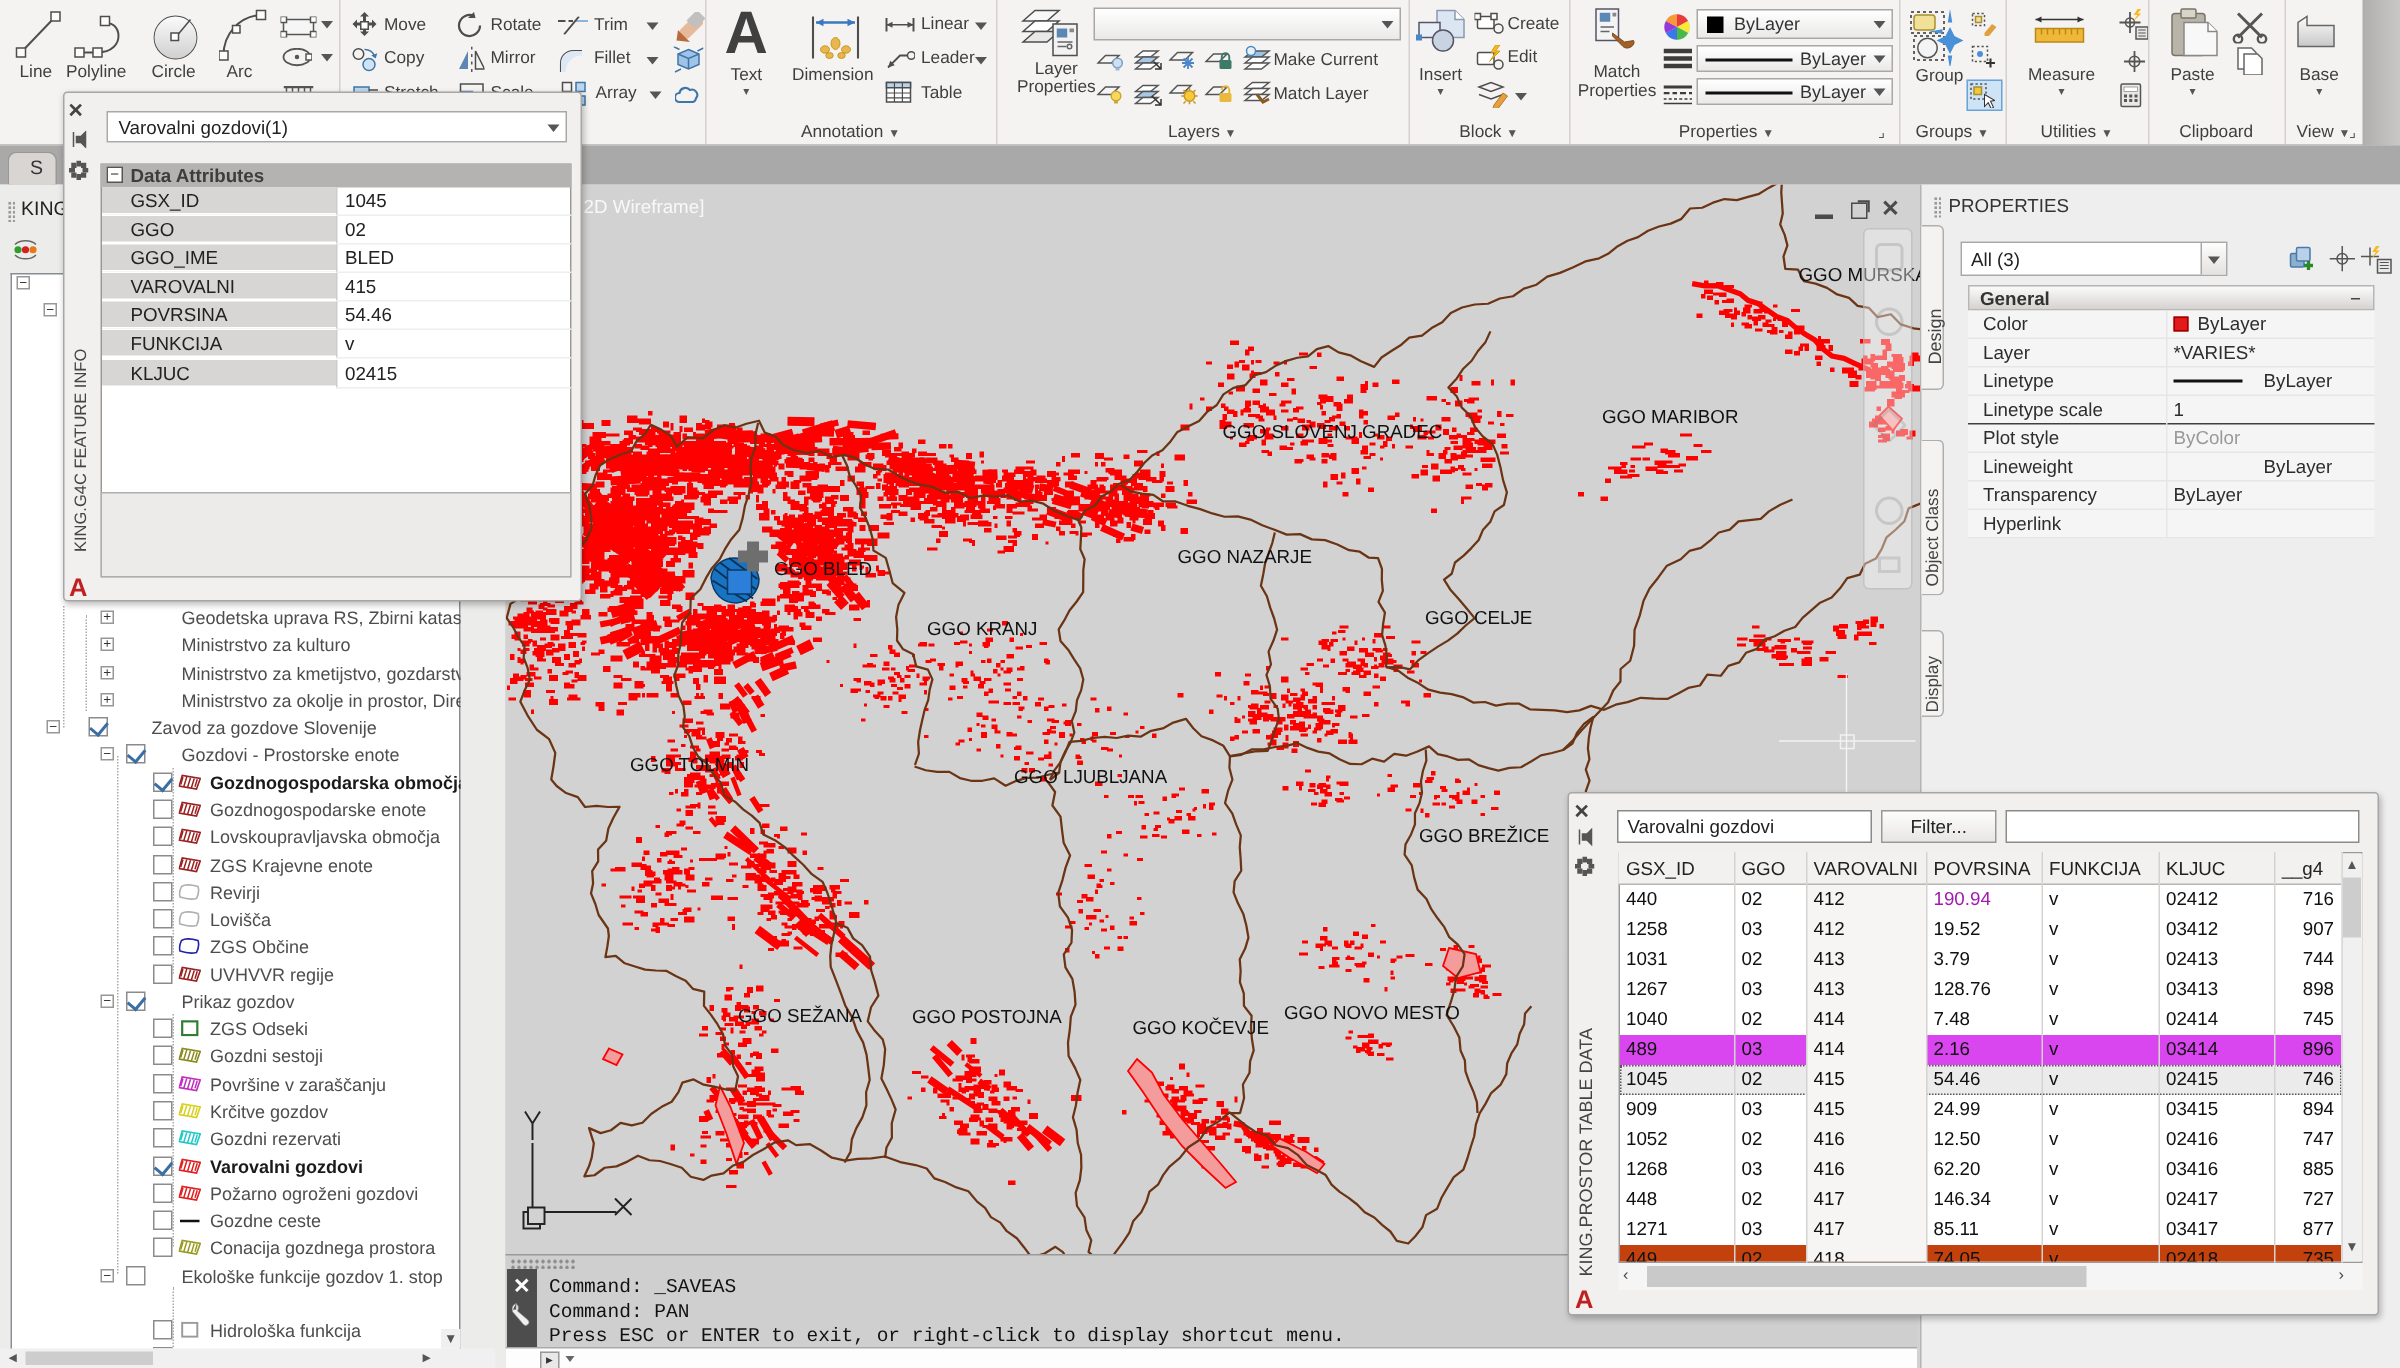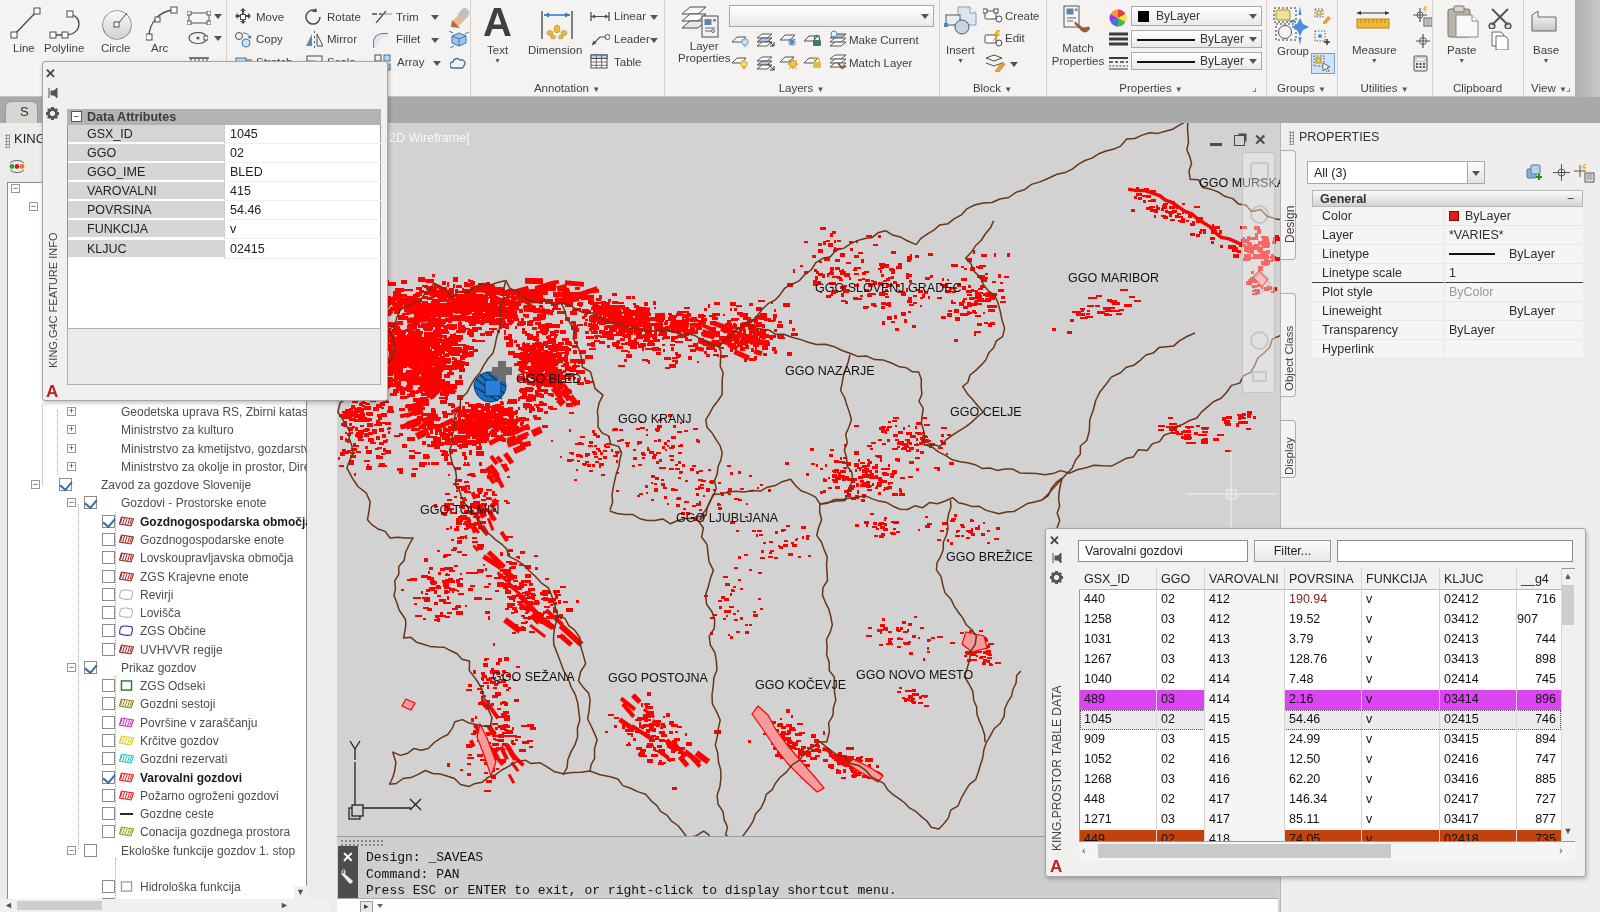--- a/index.html
+++ b/index.html
@@ -1183,20 +1183,24 @@
         <rect x="1.5" y="1.5" width="3.5" height="3.5"></rect>
         <rect x="8" y="1.5" width="3.5" height="3.5"></rect>
         <rect x="1.5" y="8" width="3.5" height="3.5"></rect>
         <rect x="8" y="8" width="3.5" height="3.5"></rect>
       </g>
     </svg>
 <svg class="abs" style="left:0;top:0" width="20" height="340">
       <text transform="rotate(-90)" x="-306" y="14" font-size="11" fill="#444" font-family="Liberation Sans, sans-serif">KING.G4C FEATURE INFO</text>
     </svg>
 <div class="abs" style="left:3px;top:320px;font-size:17px;font-weight:bold;color:#c02020">A</div>
+<div class="combo" style="left:28px;top:12px;width:307px;height:21px;background:#fff">
+      <span style="position:absolute;left:7px;top:3px;font-size:12.5px;color:#222">Varovalni gozdovi(1)</span>
+      <span class="ar"></span>
+    </div>
 <div class="abs" style="left:24px;top:47px;width:314px;height:276px;background:#fff;border:1px solid #9a9896"></div>
 <div class="abs" style="left:24px;top:47px;width:314px;height:16px;background:#b5b3b2"></div>
 <div class="abs" style="left:28px;top:49px;width:11px;height:11px;background:#fff;border:1px solid #555;font-size:10px;line-height:9px;text-align:center;color:#333">−</div>
 <div class="abs" style="left:44px;top:48px;font-size:12.5px;font-weight:bold;color:#3d3d3d">Data Attributes</div>
 <div class="abs" style="left:25px;top:63px;width:156px;height:18px;background:#d7d6d5;border-bottom:1px solid #fff"></div>
 <div class="abs" style="left:44px;top:65px;font-size:12.5px;color:#222">GSX_ID</div>
 <div class="abs" style="left:187px;top:65px;font-size:12.5px;color:#222">1045</div>
 <div class="abs" style="left:181px;top:63px;width:1px;height:19px;background:#ccc"></div>
 <div class="abs" style="left:181px;top:81px;width:157px;height:1px;background:#eee"></div>
 <div class="abs" style="left:25px;top:82px;width:156px;height:18px;background:#d7d6d5;border-bottom:1px solid #fff"></div>
@@ -1265,35 +1269,35 @@
 <div class="abs" style="left:163px;top:43px;font-size:12.5px;color:#222;white-space:nowrap;overflow:hidden;width:72px">VAROVALNI</div>
 <div class="abs" style="left:243px;top:43px;font-size:12.5px;color:#222;white-space:nowrap;overflow:hidden;width:69px">POVRSINA</div>
 <div class="abs" style="left:320px;top:43px;font-size:12.5px;color:#222;white-space:nowrap;overflow:hidden;width:70px">FUNKCIJA</div>
 <div class="abs" style="left:398px;top:43px;font-size:12.5px;color:#222;white-space:nowrap;overflow:hidden;width:69px">KLJUC</div>
 <div class="abs" style="left:475px;top:43px;font-size:12.5px;color:#222;white-space:nowrap;overflow:hidden;width:37px">__g4</div>
 <div class="abs" style="left:34px;top:61px;width:481px;height:20px;background:#fff;outline:none;outline-offset:-1px;overflow:hidden">
 <span style="position:absolute;left:4px;top:2px;font-size:12.5px;color:#111">440</span>
 <span style="position:absolute;left:81px;top:2px;font-size:12.5px;color:#111">02</span>
 <span style="position:absolute;left:124px;top:0;width:80px;height:20px;background:#f6f5f4"></span>
 <span style="position:absolute;left:129px;top:2px;font-size:12.5px;color:#111">412</span>
-<span style="position:absolute;left:209px;top:2px;font-size:12.5px;color:#7f1d1d">190.94</span>
+<span style="position:absolute;left:209px;top:2px;font-size:12.5px;color:#a21caf">190.94</span>
 <span style="position:absolute;left:286px;top:2px;font-size:12.5px;color:#111">v</span>
 <span style="position:absolute;left:364px;top:2px;font-size:12.5px;color:#111">02412</span>
 <span style="position:absolute;left:437px;width:39px;text-align:right;top:2px;font-size:12.5px;color:#111">716</span>
 </div>
 <div class="abs" style="left:34px;top:81px;width:481px;height:1px;background:#cfcdcc"></div>
 <div class="abs" style="left:34px;top:81px;width:481px;height:20px;background:#fff;outline:none;outline-offset:-1px;overflow:hidden">
 <span style="position:absolute;left:4px;top:2px;font-size:12.5px;color:#111">1258</span>
 <span style="position:absolute;left:81px;top:2px;font-size:12.5px;color:#111">03</span>
 <span style="position:absolute;left:124px;top:0;width:80px;height:20px;background:#f6f5f4"></span>
 <span style="position:absolute;left:129px;top:2px;font-size:12.5px;color:#111">412</span>
 <span style="position:absolute;left:209px;top:2px;font-size:12.5px;color:#111">19.52</span>
 <span style="position:absolute;left:286px;top:2px;font-size:12.5px;color:#111">v</span>
 <span style="position:absolute;left:364px;top:2px;font-size:12.5px;color:#111">03412</span>
-<span style="position:absolute;left:437px;width:39px;top:2px;font-size:12.5px;color:#111">907</span>
+<span style="position:absolute;left:437px;width:39px;text-align:right;top:2px;font-size:12.5px;color:#111">907</span>
 </div>
 <div class="abs" style="left:34px;top:101px;width:481px;height:1px;background:#cfcdcc"></div>
 <div class="abs" style="left:34px;top:101px;width:481px;height:20px;background:#fff;outline:none;outline-offset:-1px;overflow:hidden">
 <span style="position:absolute;left:4px;top:2px;font-size:12.5px;color:#111">1031</span>
 <span style="position:absolute;left:81px;top:2px;font-size:12.5px;color:#111">02</span>
 <span style="position:absolute;left:124px;top:0;width:80px;height:20px;background:#f6f5f4"></span>
 <span style="position:absolute;left:129px;top:2px;font-size:12.5px;color:#111">413</span>
 <span style="position:absolute;left:209px;top:2px;font-size:12.5px;color:#111">3.79</span>
 <span style="position:absolute;left:286px;top:2px;font-size:12.5px;color:#111">v</span>
 <span style="position:absolute;left:364px;top:2px;font-size:12.5px;color:#111">02413</span>
@@ -1426,21 +1430,21 @@
 <div class="abs" style="left:513px;top:315px;width:14px;height:14px;color:#444;font-size:11px">›</div>
 <div class="abs" style="left:52px;top:315px;width:293px;height:14px;background:#c9c9c9"></div>
 </div>
 <div class="abs" style="left:337px;top:836px;width:941px;height:76px;background:#cfcfcf;border-top:1px solid #9a9a9a">
 <div class="abs" style="left:3px;top:2px;width:44px;height:7px;background-image:radial-gradient(circle,#8a8a8a 1px,transparent 1.2px);background-size:4px 4px"></div>
 <div class="abs" style="left:1px;top:9px;width:20px;height:52px;background:#4d4d4d"></div>
 <div class="abs" style="left:5px;top:12px;font-size:14px;font-weight:bold;color:#fff">✕</div>
 <svg class="abs" style="left:4px;top:31px" width="15" height="16" viewBox="0 0 15 16">
       <path d="M3 1 a4 4 0 0 0 -1 7 l6 7 a2 2 0 0 0 3 -3 l-7 -6 a4 4 0 0 0 -1 -5 z M3 1 v4 h-2" fill="#f0f0f0" stroke="#888" stroke-width=".5" transform="rotate(0 7 8)"></path>
     </svg>
-<div class="abs mono" style="left:29px;top:13px;font-size:13px;color:#111;white-space:pre">Design: _SAVEAS</div>
+<div class="abs mono" style="left:29px;top:13px;font-size:13px;color:#111;white-space:pre">Command: _SAVEAS</div>
 <div class="abs mono" style="left:29px;top:29.5px;font-size:13px;color:#111;white-space:pre">Command: PAN</div>
 <div class="abs mono" style="left:29px;top:46px;font-size:13px;color:#111;white-space:pre">Press ESC or ENTER to exit, or right-click to display shortcut menu.</div>
 <div class="abs" style="left:0px;top:61px;width:941px;height:15px;background:#fdfdfd;border-top:1px solid #aaa"></div>
 <div class="abs" style="left:23px;top:64px;width:13px;height:12px;background:#e8e8e8;border:1px solid #999">
       <span style="position:absolute;left:3px;top:-1px;font-size:9px;color:#333">▸</span>
     </div>
 <div class="abs" style="left:40px;top:67px;border:3.5px solid transparent;border-top:4.5px solid #666"></div>
 </div>
 
 </body></html>

